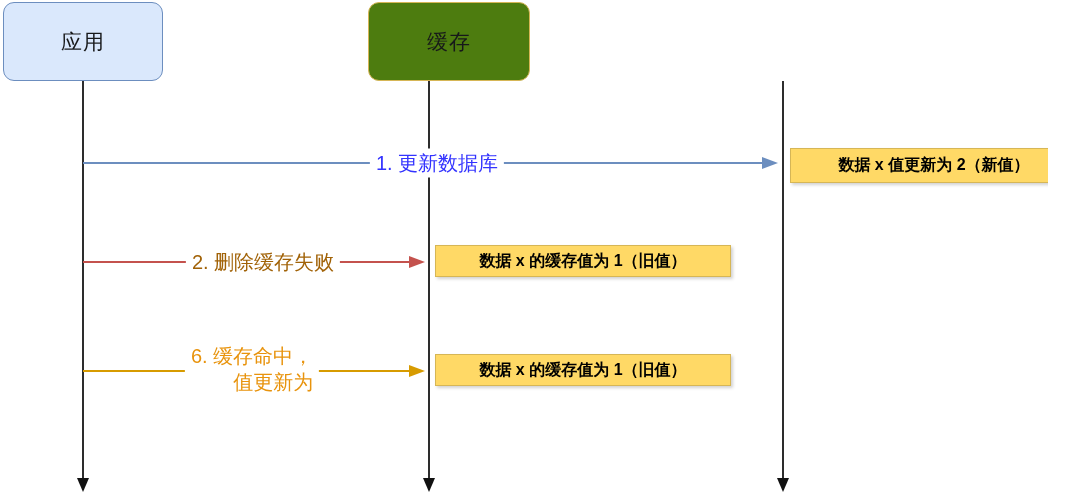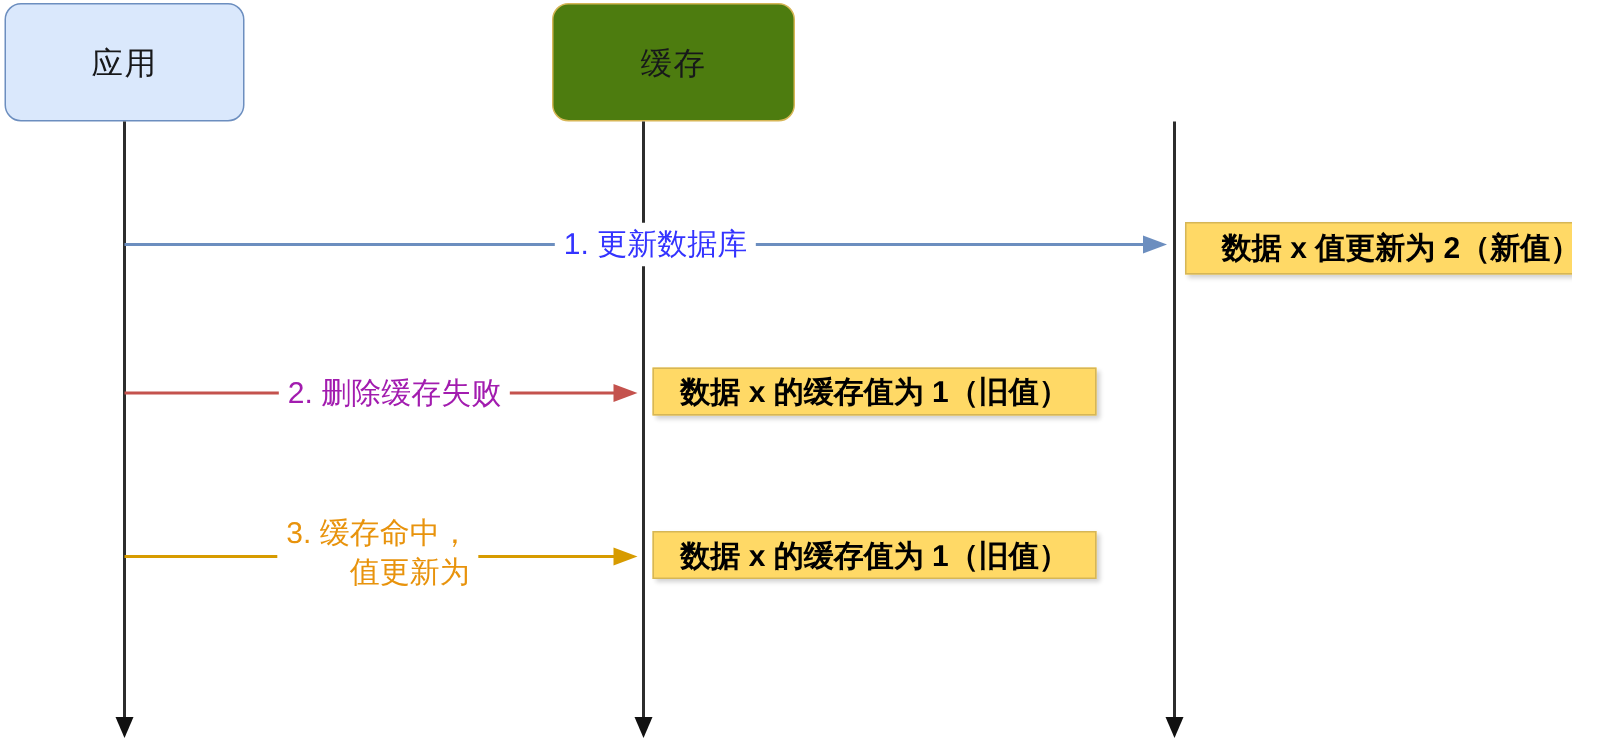--- a/index.html
+++ b/index.html
@@ -80,34 +80,34 @@
   .msg-label {
     position: absolute;
     transform: translate(-50%, -50%);
     background: #ffffff;
     padding: 1px 6px;
     font-size: 20px;
     white-space: nowrap;
     text-align: right;
   }
   .msg1-label { left: 437px; top: 163px; color: #3333ff; }
-  .msg2-label { left: 263px; top: 262px; color: #a21caf; }
+  .msg2-label { left: 263px; top: 262px; color: #a16207; }
   .msg3-label { left: 252px; top: 369px; color: #e8930c; line-height: 1.3; }
 
   
   .note {
     position: absolute;
     box-sizing: border-box;
     background: #ffd966;
     border: 1.5px solid #d6b656;
     box-shadow: 2px 2px 3px rgba(0,0,0,0.18);
     display: flex;
     align-items: center;
     justify-content: center;
-    font-size: 20px;
+    font-size: 16px;
     font-weight: bold;
     color: #000000;
     white-space: nowrap;
   }
   .note-1 { left: 790px; top: 148px; width: 288px; height: 35px; }
   .note-2 { left: 435px; top: 245px; width: 296px; height: 32px; }
   .note-3 { left: 435px; top: 354px; width: 296px; height: 32px; }
 </style>
 </head>
 <body>
@@ -132,21 +132,21 @@
   <div class="msg-arrowhead msg1-arrowhead"></div>
   <div class="msg-label msg1-label">1. 更新数据库</div>
 
   <div class="msg-line msg2-line"></div>
   <div class="msg-arrowhead msg2-arrowhead"></div>
   <div class="msg-label msg2-label">2. 删除缓存失败</div>
 
   <div class="msg-line msg3-line"></div>
   <div class="msg-arrowhead msg3-arrowhead"></div>
   <div class="msg-label msg3-label">
-    <div>3. 缓存命中，</div>
+    <div>6. 缓存命中，</div>
     <div>值更新为</div>
   </div>
 
   <div class="note note-1">数据 x 值更新为 2（新值）</div>
   <div class="note note-2">数据 x 的缓存值为 1（旧值）</div>
   <div class="note note-3">数据 x 的缓存值为 1（旧值）</div>
 
 </div>
 
 </body></html>

